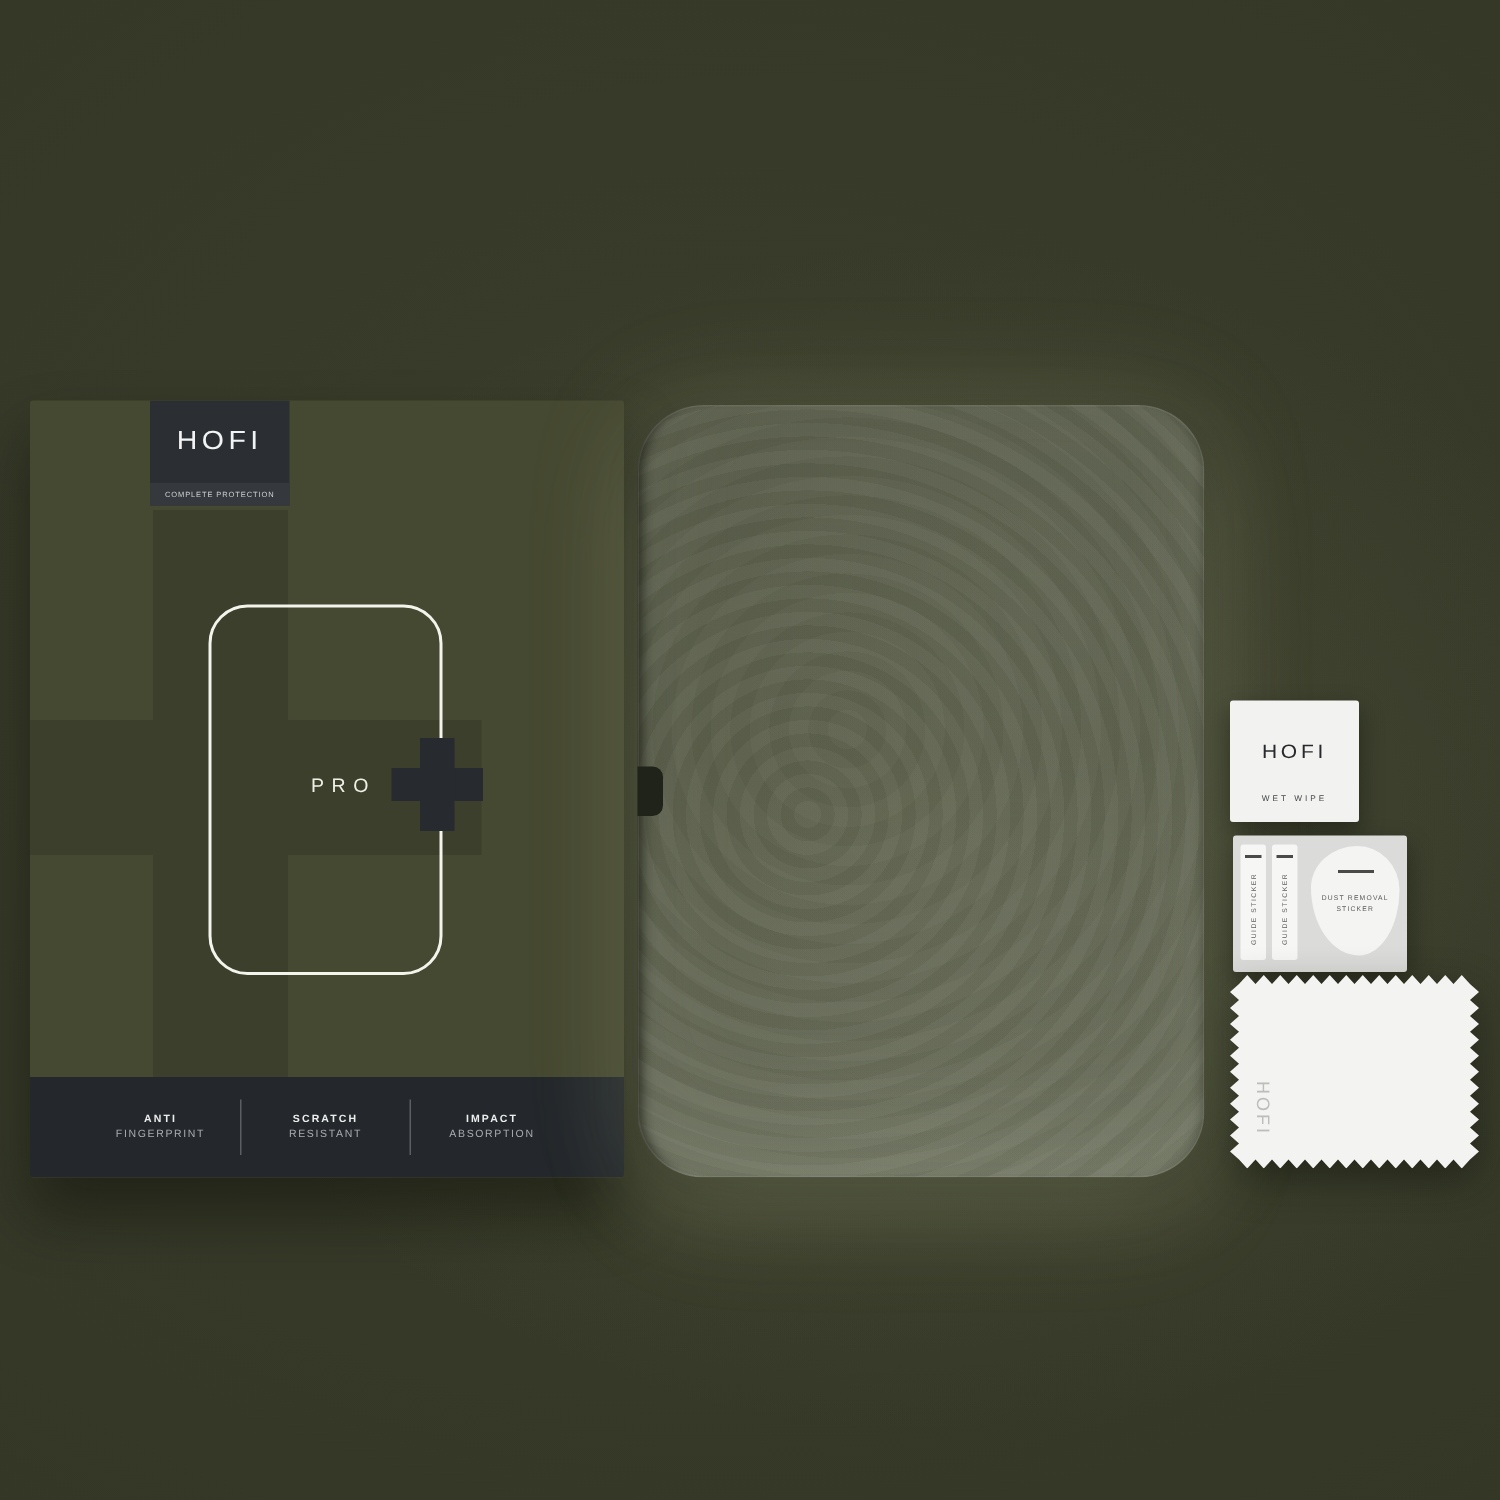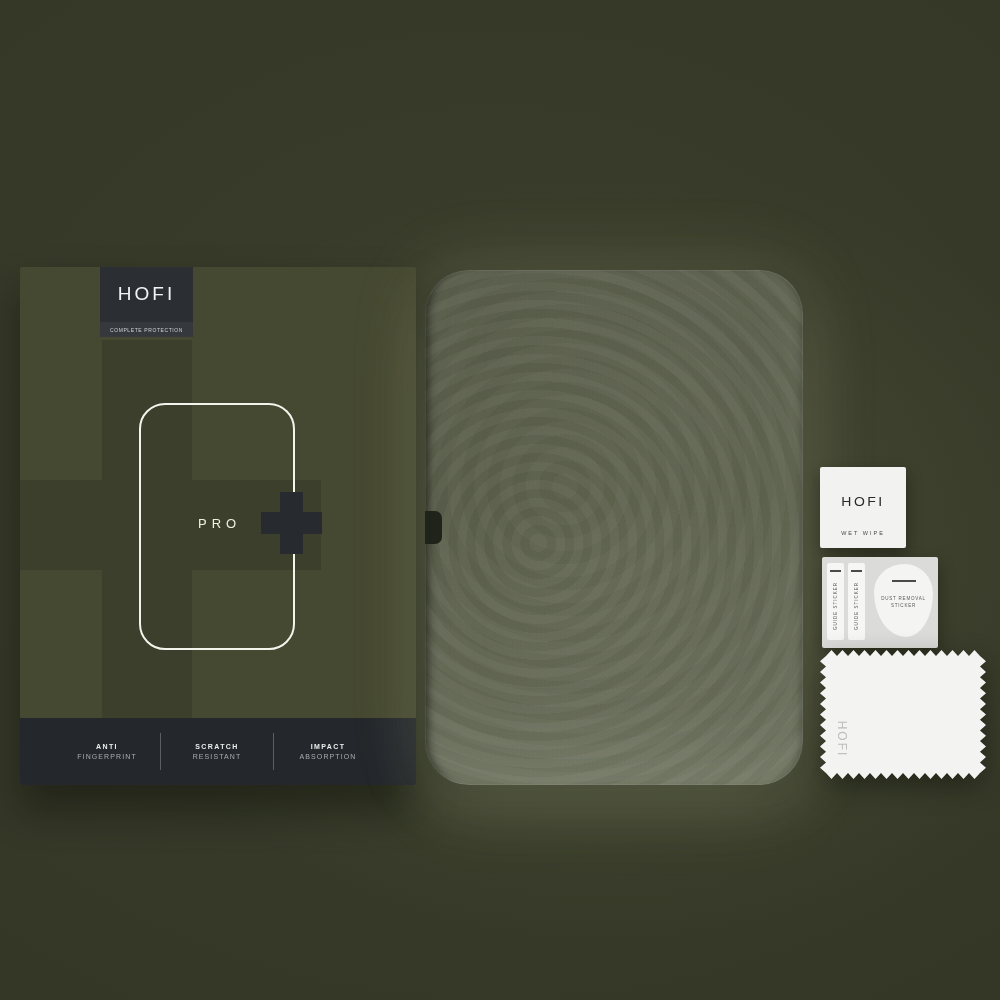--- a/index.html
+++ b/index.html
@@ -29,21 +29,21 @@
   }
   .brand-badge .band{
     height:15px;background:#35393d;display:flex;align-items:center;justify-content:center;
     color:#ced1d3;font-size:5px;letter-spacing:0.6px;white-space:nowrap;
   }
   .tablet-outline{
     position:absolute;left:119px;top:136px;width:152px;height:243px;
     border:2px solid #f3f4eb;border-radius:26px;background:transparent;
   }
   .pro-label{
-    position:absolute;left:178px;top:249px;width:62px;text-align:left;
+    position:absolute;left:178px;top:249px;width:62px;text-align:center;
     color:#eef0e6;font-size:13px;letter-spacing:5px;font-weight:400;
   }
   .plus-icon-h{position:absolute;left:241px;top:245px;width:61px;height:22px;background:#272b2f;}
   .plus-icon-v{position:absolute;left:260px;top:225px;width:23px;height:62px;background:#272b2f;}
   .features-bar{position:absolute;left:0;top:451px;width:396px;height:67px;background:#24282c;}
   .feature{
     position:absolute;top:0;height:67px;width:100px;
     display:flex;flex-direction:column;align-items:center;justify-content:center;gap:3px;
     text-align:center;white-space:nowrap;
   }

